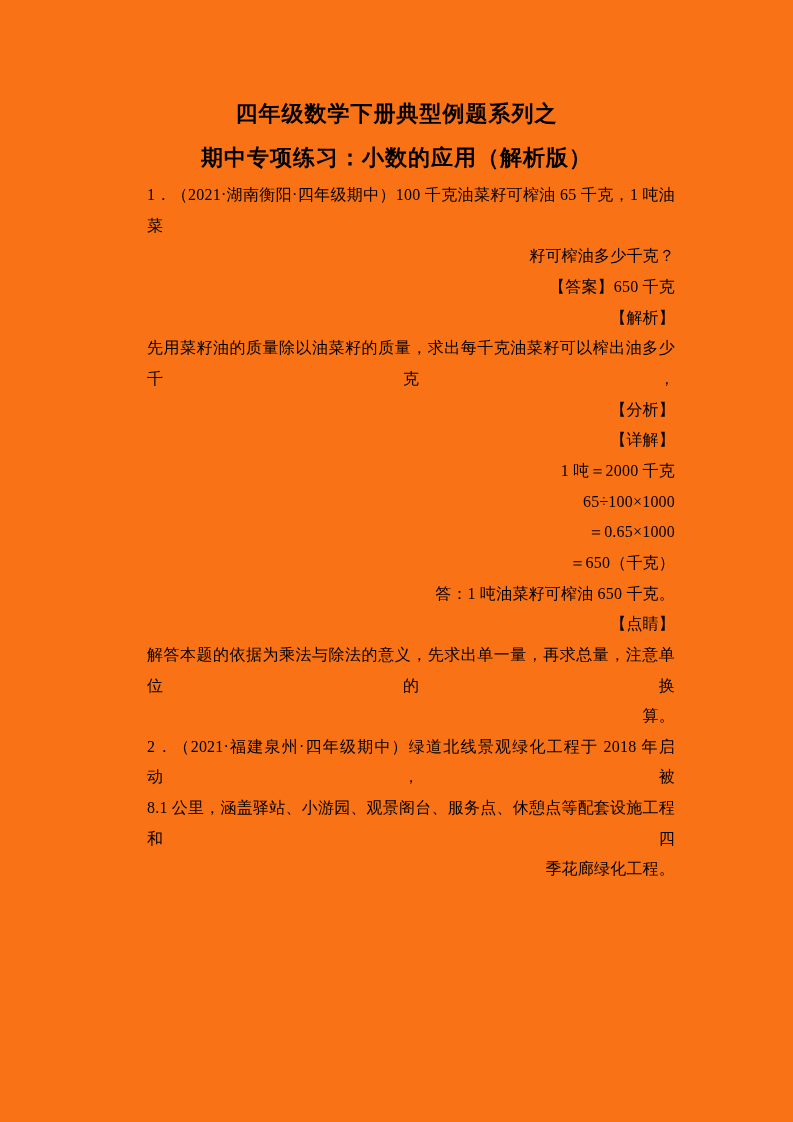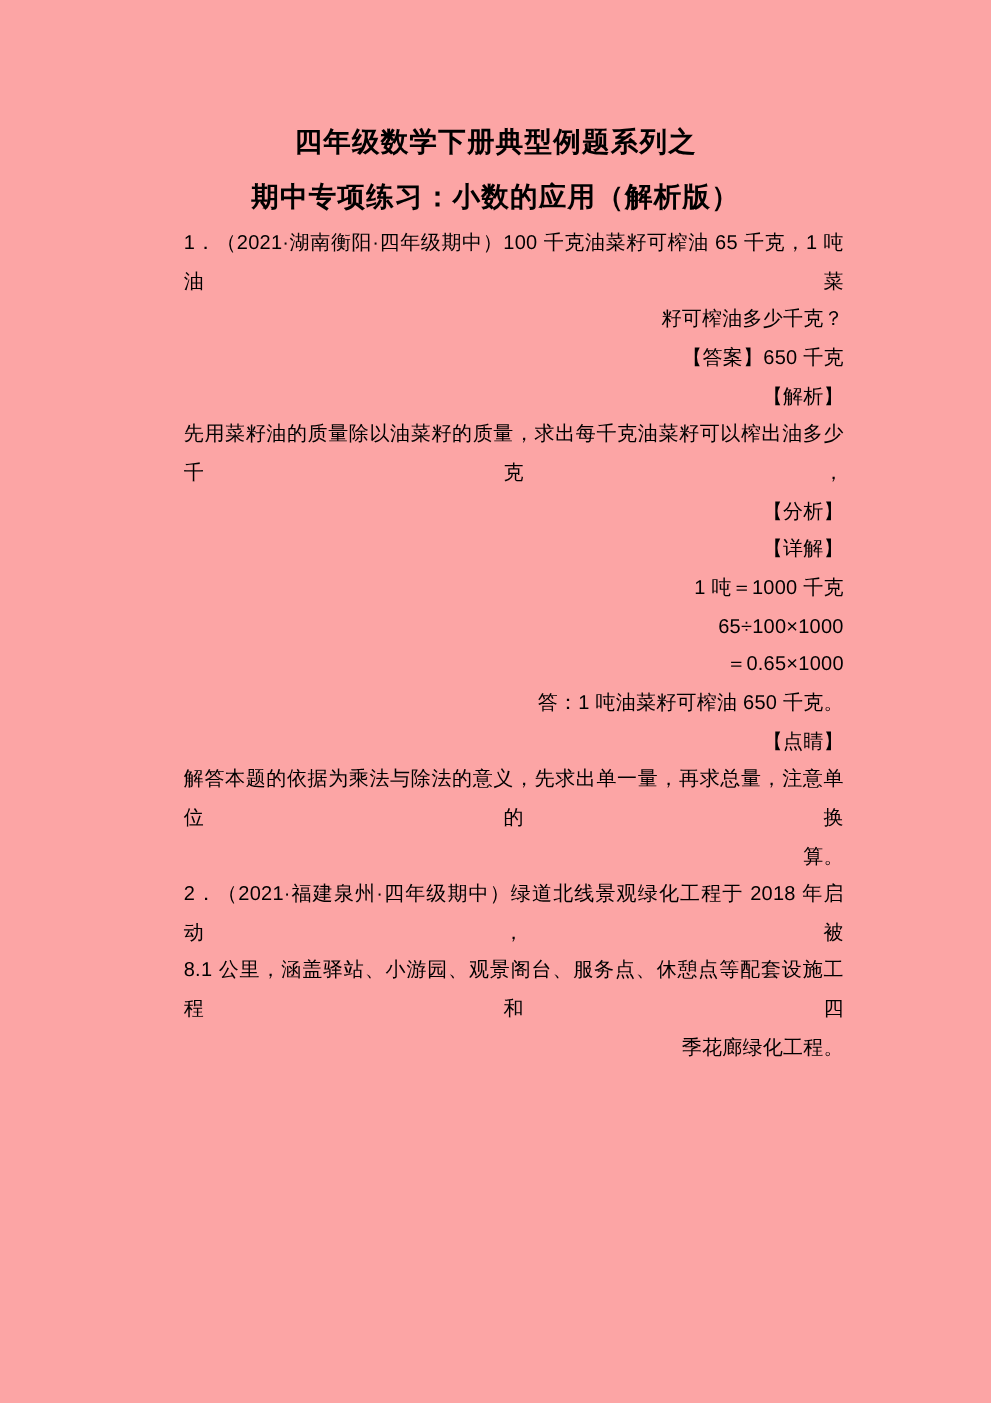--- a/index.html
+++ b/index.html
@@ -4,23 +4,23 @@
 <style>
   html, body {
     margin: 0;
     padding: 0;
     background: #ffffff;
   }
   .page {
     position: relative;
     width: 793px;
     height: 1122px;
-    background: #fca5a5;
+    background: #f97316;
     color: #000000;
-    font-family: Liberation Sans, sans-serif;
+    font-family: Liberation Serif, serif;
     overflow: hidden;
   }
   .title-block {
     padding-top: 92px;
     text-align: center;
     font-size: 22px;
     font-weight: 700;
     letter-spacing: 1px;
   }
   .title-line {
@@ -53,23 +53,24 @@
   </div>
 
   <div class="doc-body">
     <div class="line just">1．（2021·湖南衡阳·四年级期中）100 千克油菜籽可榨油 65 千克，1 吨油菜</div>
     <div class="line">籽可榨油多少千克？</div>
     <div class="line">【答案】650 千克</div>
     <div class="line">【解析】</div>
     <div class="line just">先用菜籽油的质量除以油菜籽的质量，求出每千克油菜籽可以榨出油多少千克，</div>
     <div class="line">【分析】</div>
     <div class="line">【详解】</div>
-    <div class="line">1 吨＝1000 千克</div>
+    <div class="line">1 吨＝2000 千克</div>
     <div class="line">65÷100×1000</div>
     <div class="line">＝0.65×1000</div>
+    <div class="line">＝650（千克）</div>
     <div class="line">答：1 吨油菜籽可榨油 650 千克。</div>
     <div class="line">【点睛】</div>
     <div class="line just">解答本题的依据为乘法与除法的意义，先求出单一量，再求总量，注意单位的换</div>
     <div class="line">算。</div>
     <div class="line just">2．（2021·福建泉州·四年级期中）绿道北线景观绿化工程于 2018 年启动，被</div>
     <div class="line just">8.1 公里，涵盖驿站、小游园、观景阁台、服务点、休憩点等配套设施工程和四</div>
     <div class="line">季花廊绿化工程。</div>
   </div>
 
 </div>

